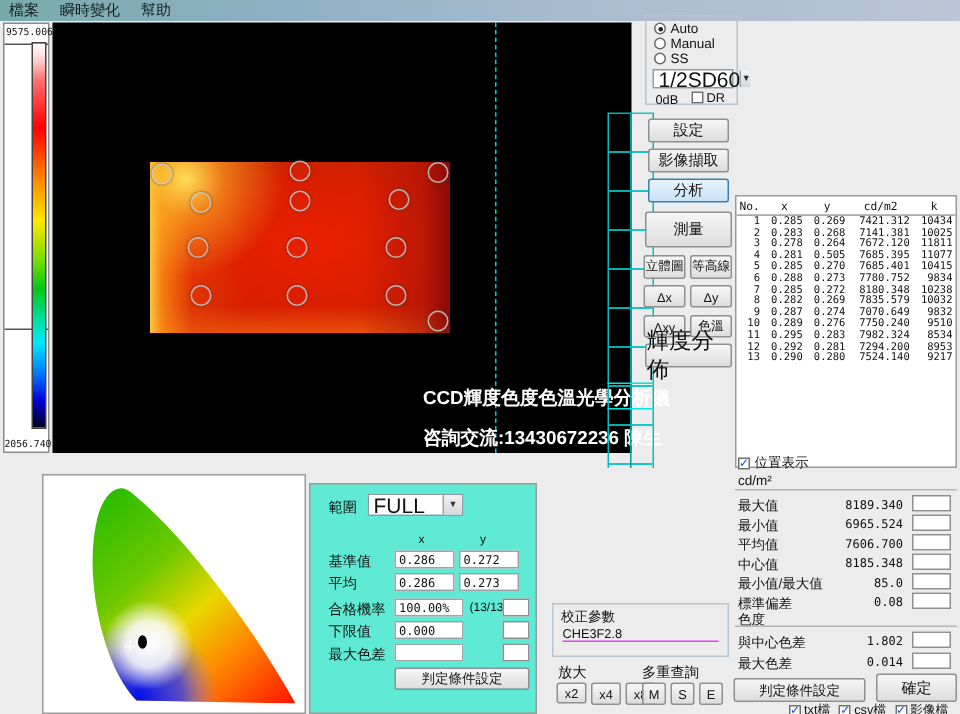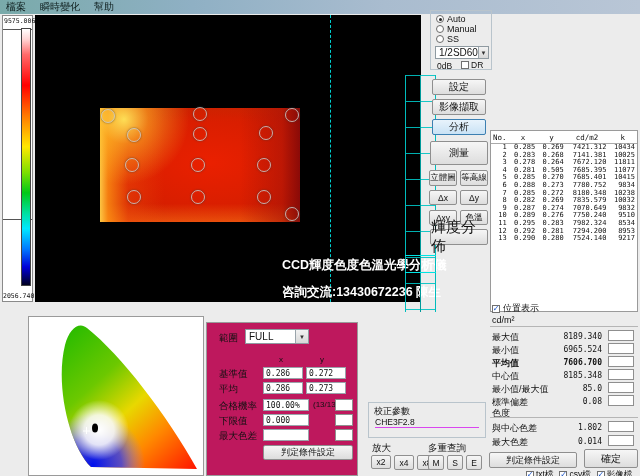--- a/index.html
+++ b/index.html
@@ -47,39 +47,39 @@
   .field{background:#fff;border:1px solid #9aa4ab;box-sizing:border-box;font-size:8px;
     font-family:"DejaVu Sans Mono",monospace;display:flex;align-items:center;padding:0 2px;}
   .radio{display:flex;align-items:center;gap:3px;font-size:9px;height:10px;}
   .radio .dot{width:8px;height:8px;border:1px solid #6a6a6a;border-radius:50%;background:#fff;box-sizing:border-box;position:relative;}
   .radio .dot.sel:after{content:"";position:absolute;left:1.5px;top:1.5px;width:3px;height:3px;border-radius:50%;background:#222;}
   .chk{width:8px;height:8px;border:1px solid #707070;background:#fff;box-sizing:border-box;display:inline-flex;
     align-items:center;justify-content:center;font-size:8px;color:#1a54c8;line-height:1;}
   .chk.on:before{content:"\2713";font-weight:bold;}
   
   .dd{background:#fff;border:1px solid #8f9aa1;display:flex;align-items:center;box-sizing:border-box;}
-  .dd .val{flex:1;padding-left:3px;font-size:10px;}
+  .dd .val{flex:1;padding-left:3px;font-size:14px;}
   .dd .arrow{width:12px;height:100%;background:linear-gradient(180deg,#f2f2f2,#d8d8d8);border-left:1px solid #9aa4ab;
     display:flex;align-items:center;justify-content:center;font-size:6px;color:#333;}
   
   #table-box{left:490px;top:130px;width:148px;height:182px;background:#fff;border:1px solid #9a9a9a;box-sizing:border-box;overflow:hidden;}
   #meas-table{border-collapse:collapse;width:100%;font-family:"DejaVu Sans Mono",monospace;font-size:7px;}
   #meas-table th{font-weight:normal;border-bottom:1px solid #aaa;font-size:7.5px;height:10px;}
   #meas-table td{text-align:right;padding:0 2px;height:7.6px;line-height:7.6px;white-space:nowrap;}
   #meas-table td:first-child{text-align:right;}
   
   .stat-row{position:absolute;left:490px;width:148px;height:13px;}
   .stat-row .lbl{position:absolute;left:2px;top:1px;font-size:9px;}
   .stat-row .val{position:absolute;right:36px;top:2px;font-size:8px;font-family:"DejaVu Sans Mono",monospace;}
   .stat-row .box{position:absolute;right:4px;top:0;width:26px;height:11px;background:#fff;border:1px solid #8f8f8f;box-sizing:border-box;}
   .hr{position:absolute;border-top:1px solid #b5b5b5;}
   
   #cie-panel{left:28px;top:316px;width:176px;height:160px;background:#fff;border:1px solid #9a9a9a;box-sizing:border-box;}
   
-  #cie-values{left:206px;top:322px;width:152px;height:154px;border:1px solid #9a9a9a;box-sizing:border-box;background:#be185d;}
+  #cie-values{left:206px;top:322px;width:152px;height:154px;border:1px solid #9a9a9a;box-sizing:border-box;background:#5eead4;}
   .cv-lbl{position:absolute;font-size:9.5px;}
   .cv-field{position:absolute;height:12px;}
   .ind-box{position:absolute;width:18px;height:12px;background:#fff;border:1px solid #8f8f8f;box-sizing:border-box;}
   
   .fchk{display:inline-flex;align-items:center;gap:2px;font-size:8.5px;margin-left:6px;}
 </style>
 </head>
 <body>
 
 <div id="app">
@@ -282,21 +282,21 @@
       <div class="stat-row abs" style="top: 330px;">
         <span class="lbl">最大值</span>
         <span class="val">8189.340</span>
         <span class="box"></span>
       </div>
       <div class="stat-row abs" style="top: 343px;">
         <span class="lbl">最小值</span>
         <span class="val">6965.524</span>
         <span class="box"></span>
       </div>
-      <div class="stat-row abs" style="top: 356px; font-weight: bold;">
+      <div class="stat-row abs" style="top: 356px;">
         <span class="lbl">平均值</span>
         <span class="val">7606.700</span>
         <span class="box"></span>
       </div>
       <div class="stat-row abs" style="top: 369px;">
         <span class="lbl">中心值</span>
         <span class="val">8185.348</span>
         <span class="box"></span>
       </div>
       <div class="stat-row abs" style="top: 382px;">

